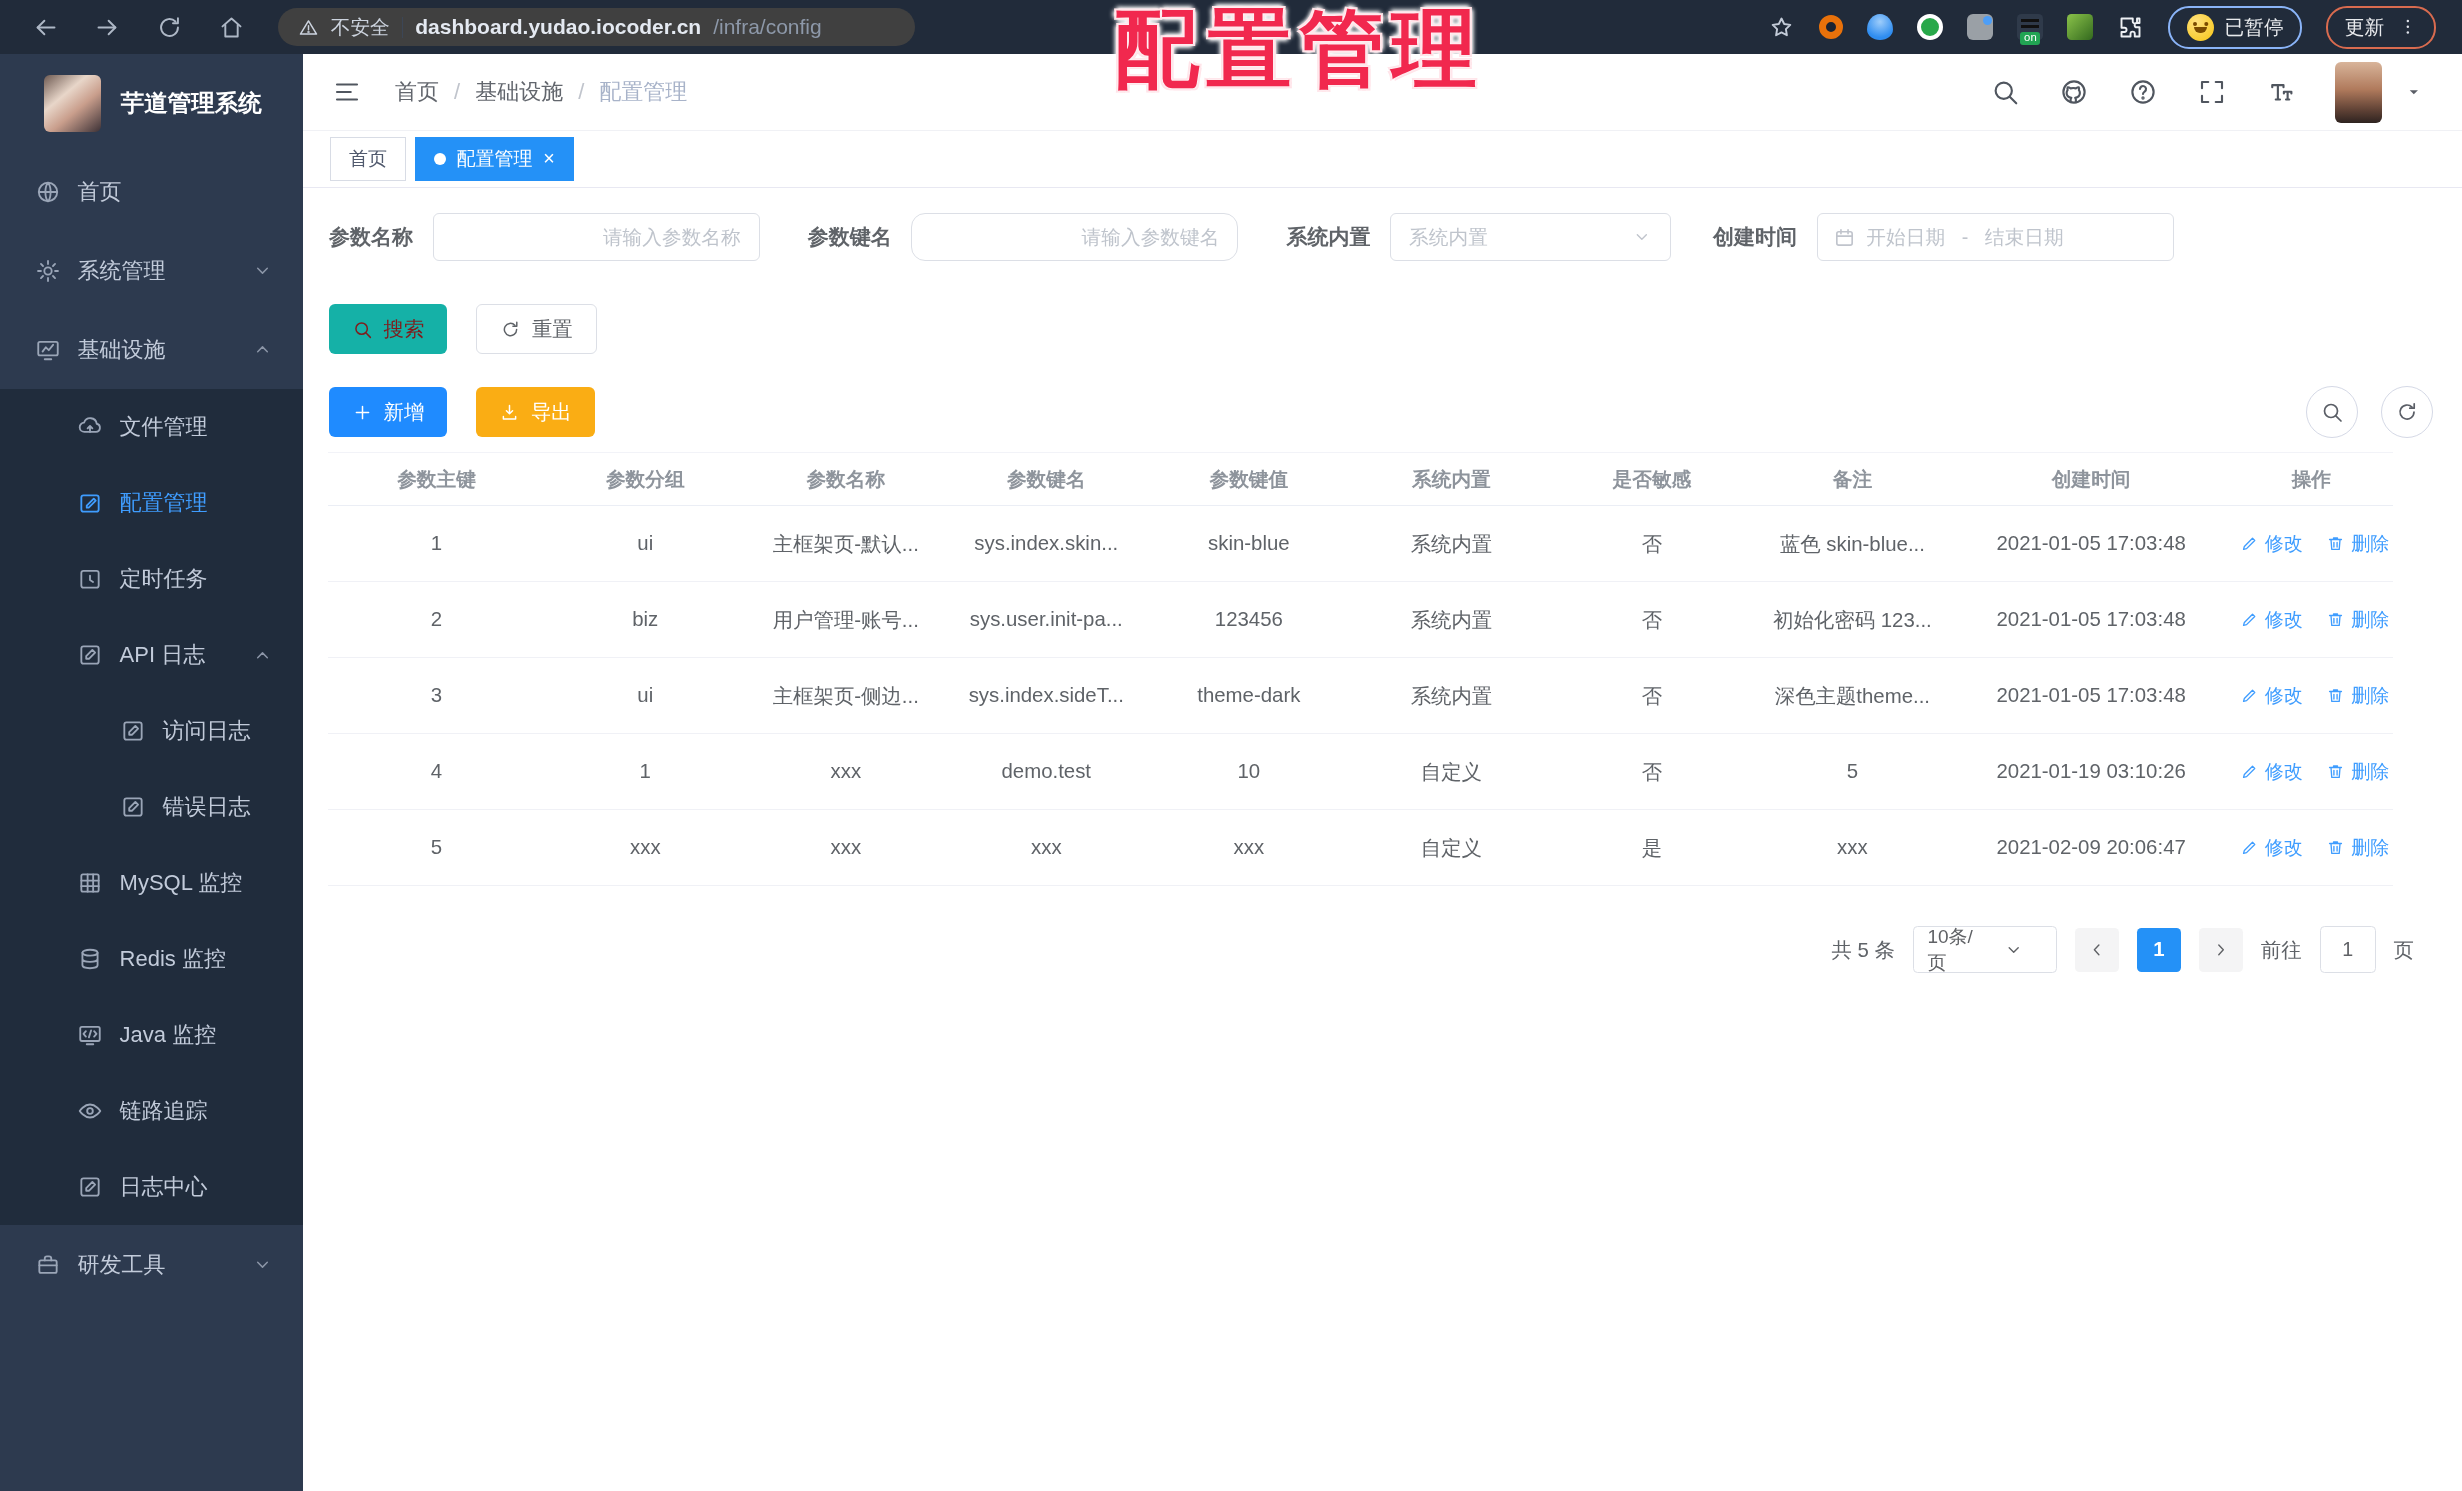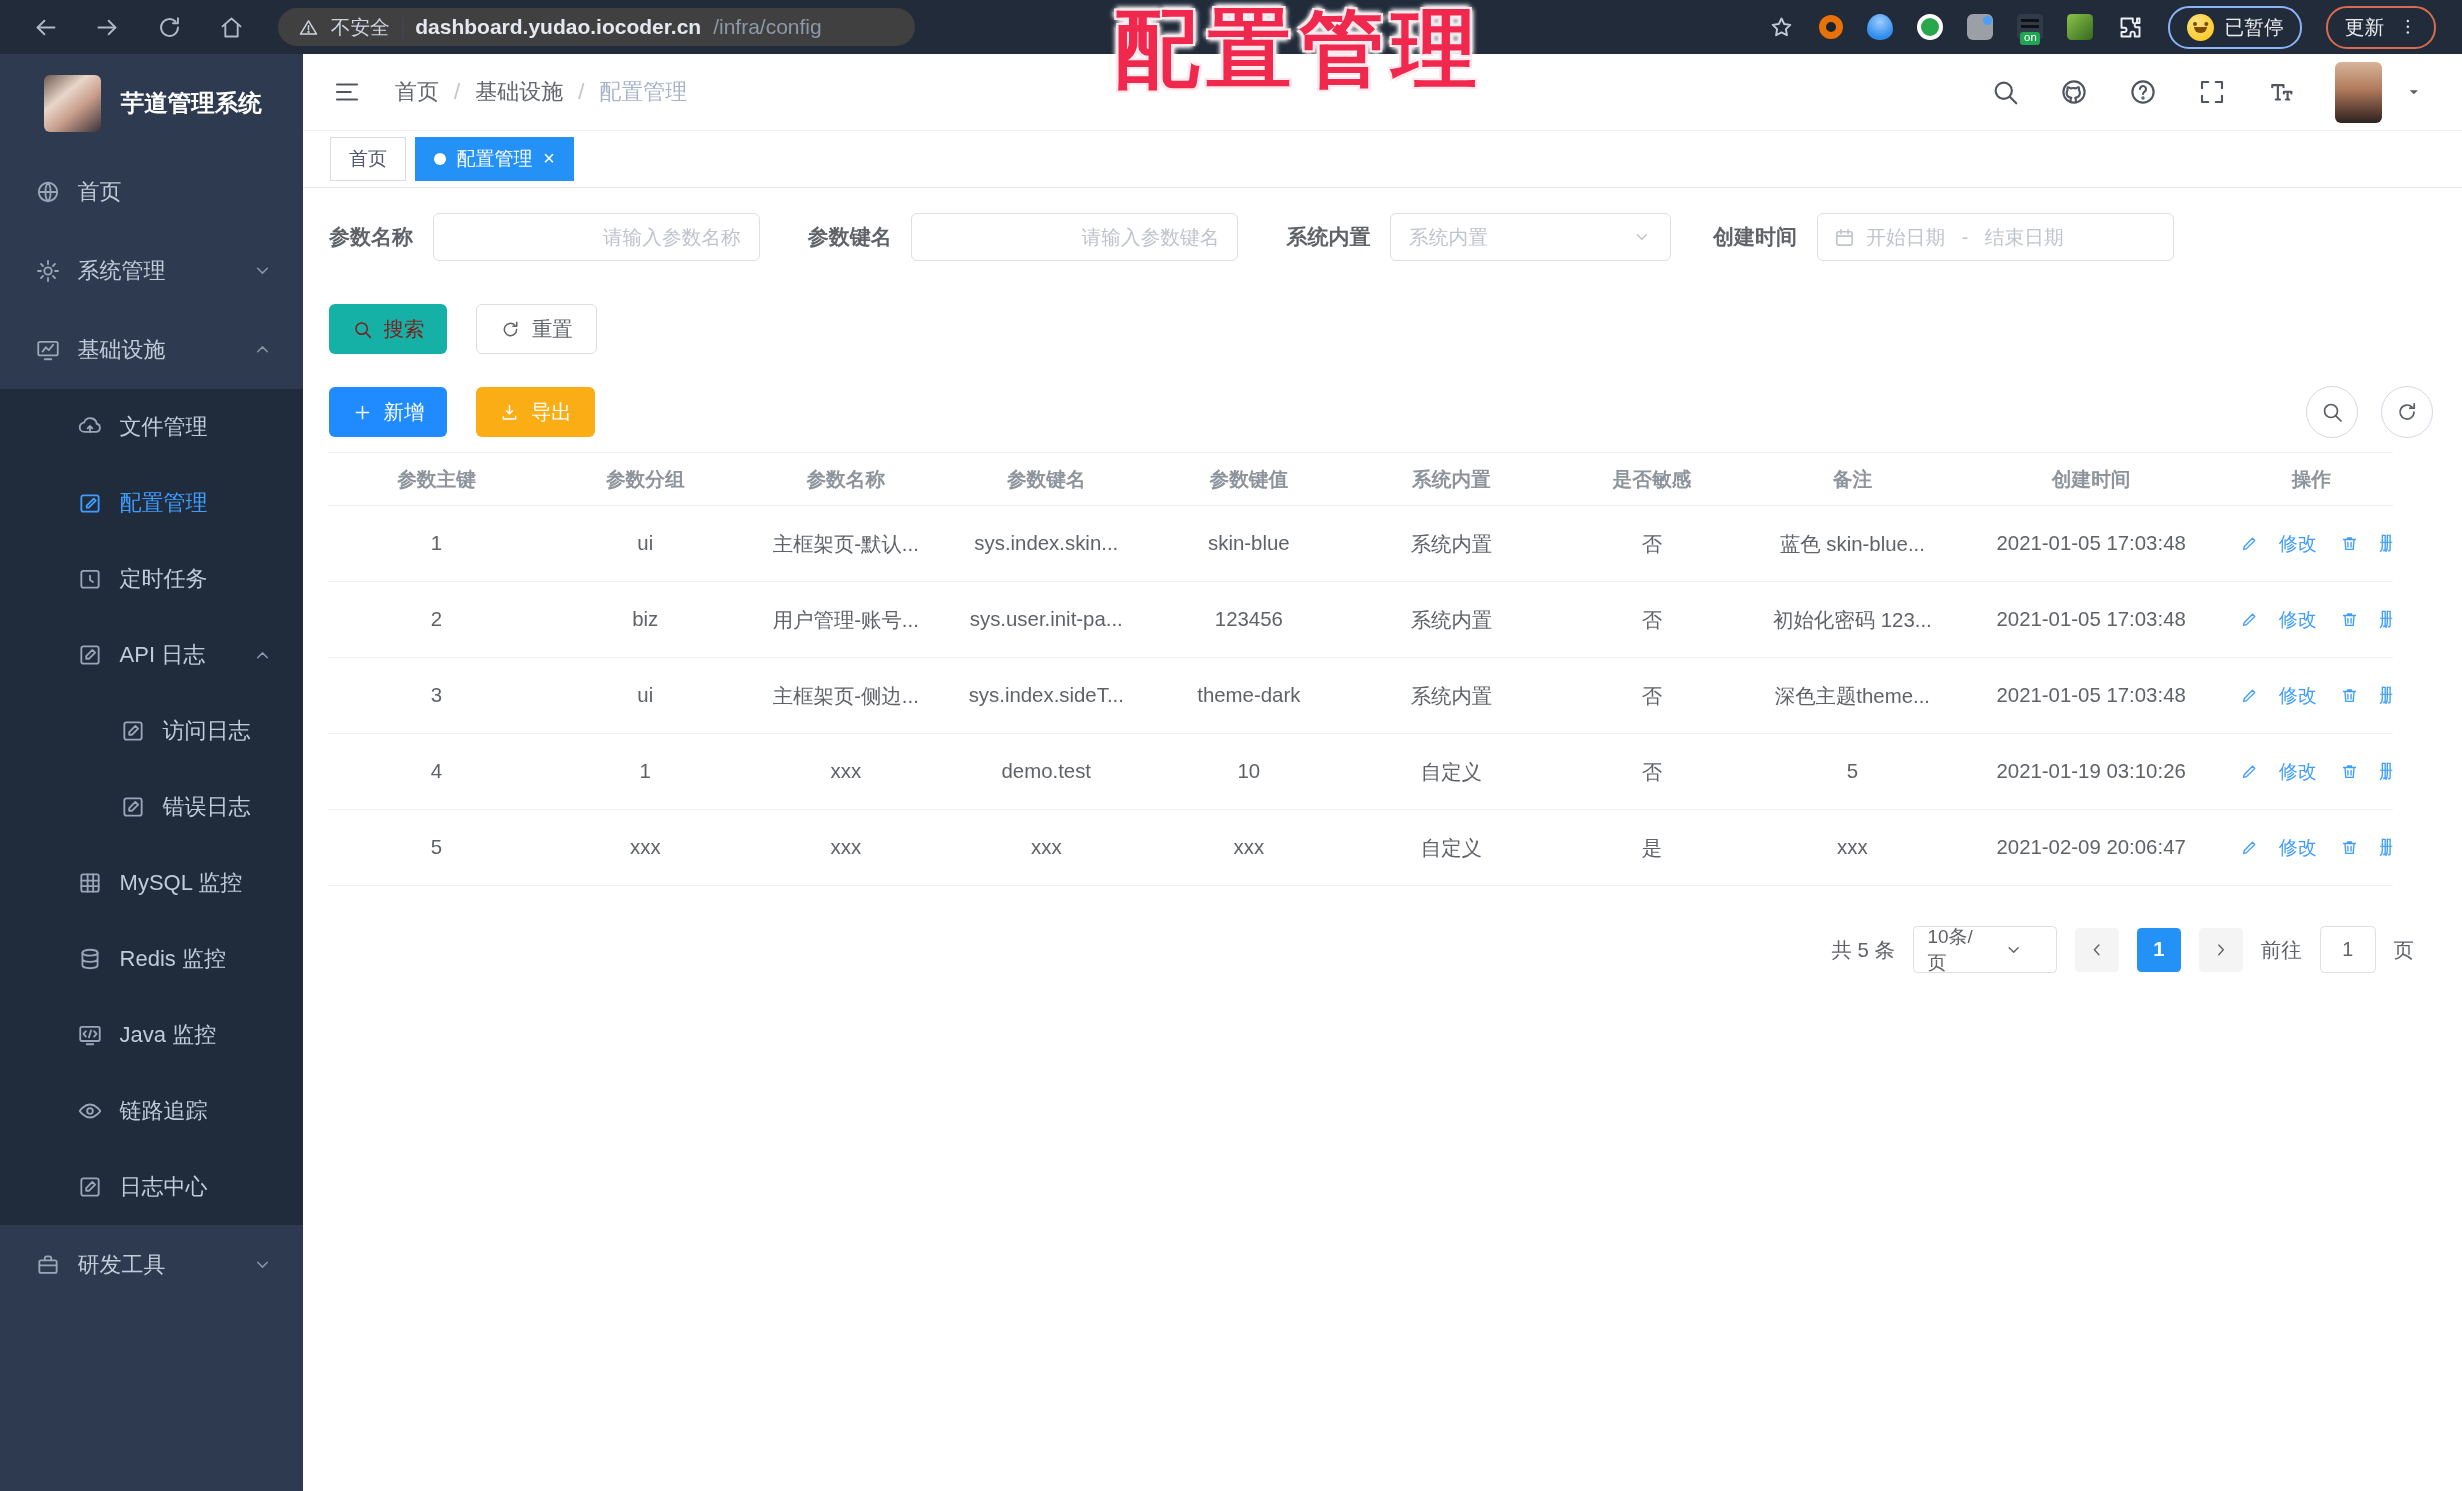--- a/index.html
+++ b/index.html
@@ -121,21 +121,21 @@
         align-items:center;justify-content:center;cursor:pointer;}
   .rbtn .ri{width:24px;height:24px;color:#5a5e66;}
 
   
   .tbl-wrap{position:absolute;left:328px;top:452px;width:2065px;z-index:1;}
   table{border-collapse:collapse;table-layout:fixed;width:100%;}
   thead th{height:50px;font-size:19.7px;color:#8e949c;font-weight:bold;text-align:center;
            border-top:1.5px solid #f2f3f8;border-bottom:1.5px solid #ebeef5;}
   tbody td{height:73px;font-size:20.4px;color:#5f6368;text-align:center;border-bottom:1.5px solid #f0f1f6;
            white-space:nowrap;overflow:hidden;}
-  .op-link{color:#3f9dff;display:inline-flex;align-items:center;gap:20px;font-size:19px;margin:15px 9px;cursor:pointer;}
+  .op-link{color:#3f9dff;display:inline-flex;align-items:center;gap:6px;font-size:19px;margin:15px 9px;cursor:pointer;}
   .op-link .oi{width:19px;height:19px;}
 
   
   .pager{position:absolute;top:926px;right:48px;display:flex;align-items:center;gap:18px;
          font-size:20.4px;color:#5f6368;z-index:1;}
   .pg-size{width:144px;height:47px;border:1.5px solid #dcdfe6;border-radius:4.5px;display:flex;align-items:center;
            padding:0 13.6px;box-sizing:border-box;cursor:pointer;background:#fff;}
   .pg-size span{flex:1;font-size:19px;color:#606266;}
   .pg-btn{width:44px;height:44px;border-radius:4.5px;background:#f4f4f5;display:flex;align-items:center;
           justify-content:center;cursor:pointer;color:#606266;}
@@ -463,21 +463,21 @@
     <span>配置管理</span>
     <span class="tab-close">×</span>
   </div>
 </div>
 
 <div class="filter-row">
   <span class="f-label">参数名称</span>
   <input class="f-input" style="width: 327px;" placeholder="请输入参数名称">
   <span class="gap"></span>
   <span class="f-label">参数键名</span>
-  <input class="f-input" style="width: 327px;" placeholder="请输入参数键名">
+  <input class="f-input" style="width: 327px; border-radius: 14px;" placeholder="请输入参数键名">
   <span class="gap"></span>
   <span class="f-label">系统内置</span>
   <div class="f-select">
     <span class="ph">系统内置</span>
     <span class="ic sel-chev">
         <svg viewBox="0 0 24 24" fill="none" stroke="currentColor" stroke-width="1.7" stroke-linecap="round" stroke-linejoin="round">
           <path d="M6.5 9.5l5.5 5.5 5.5-5.5"></path>
         </svg>
       </span>
   </div>

